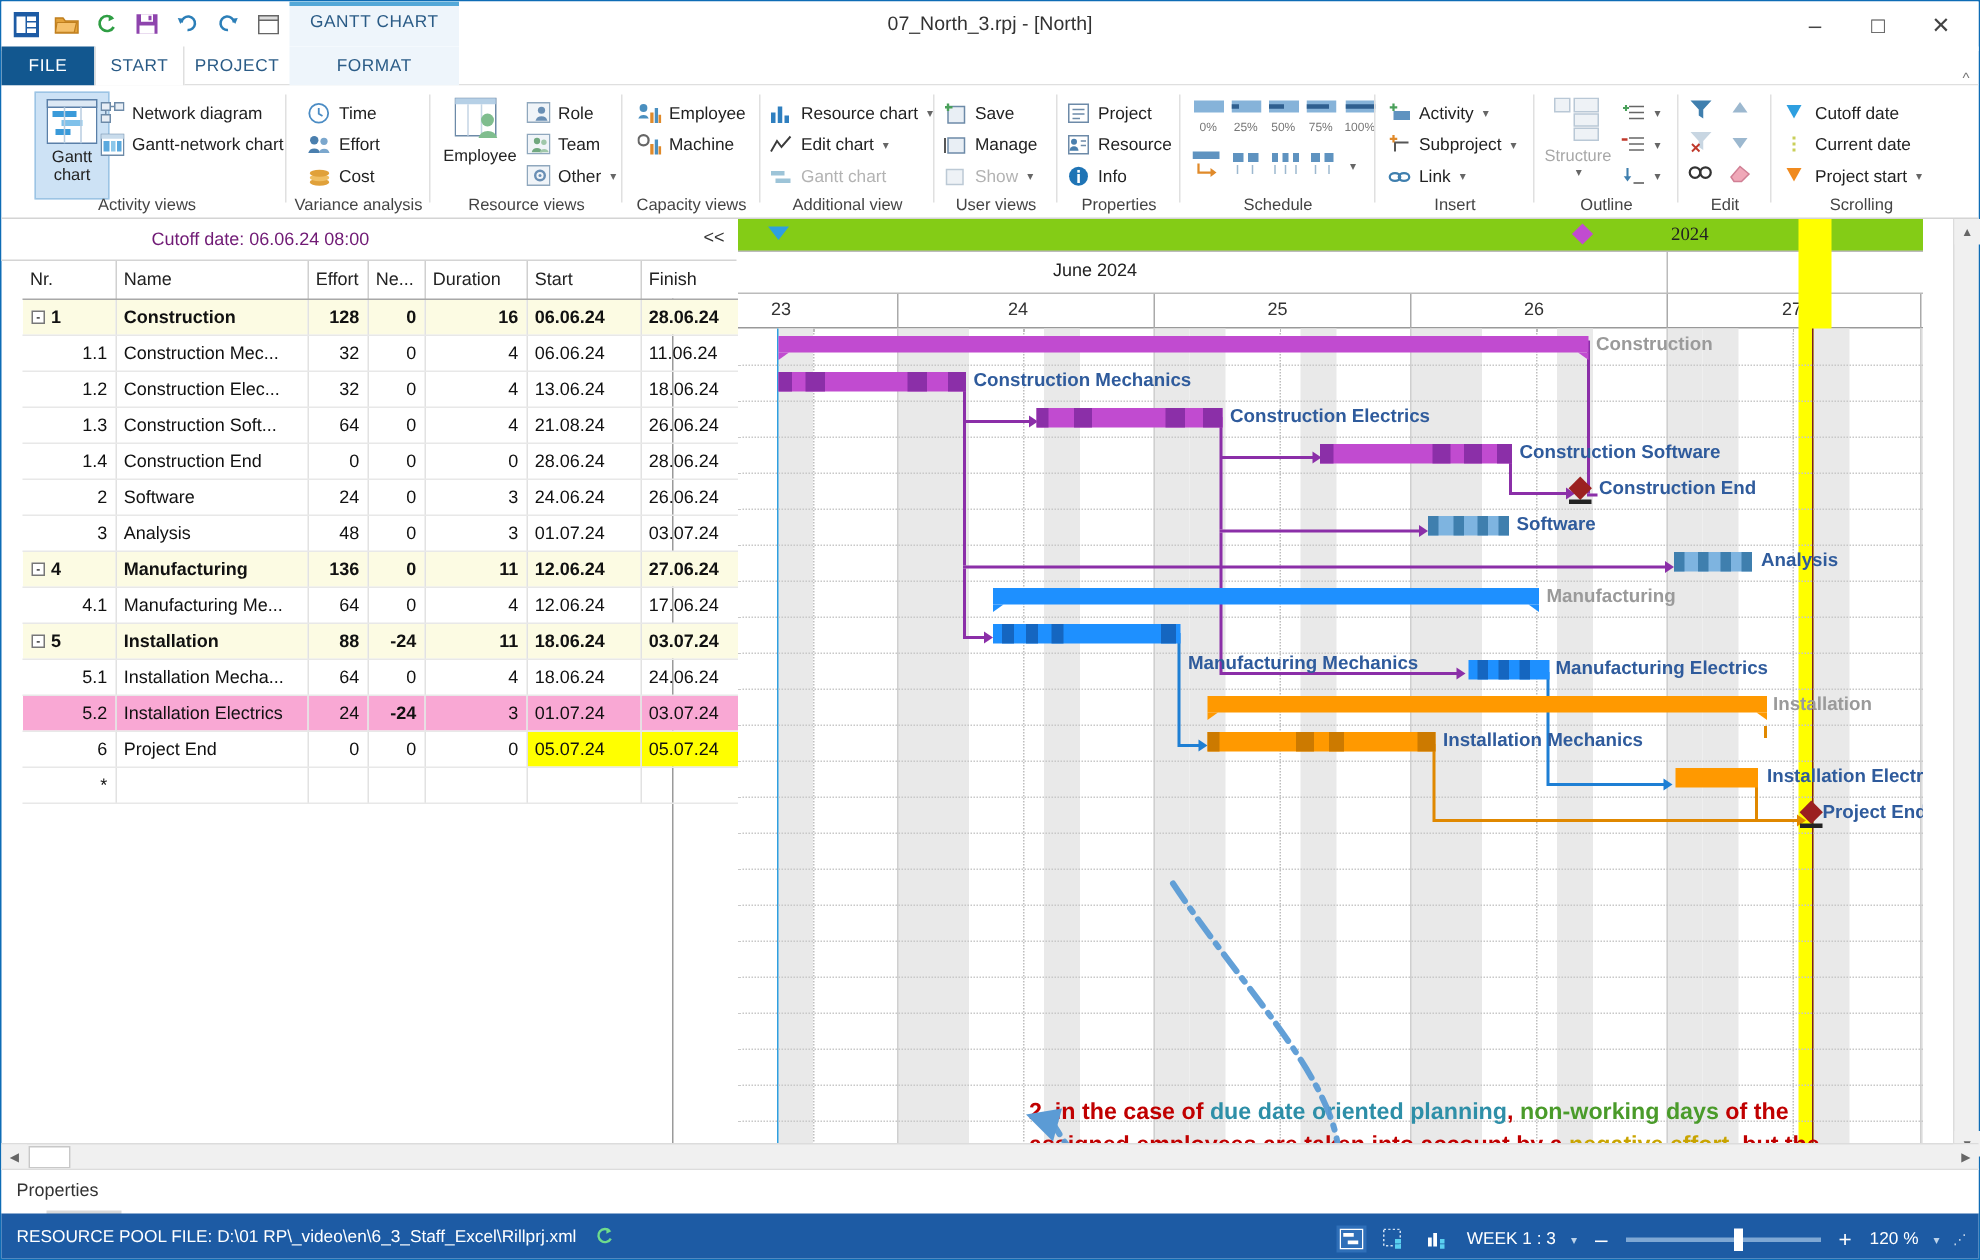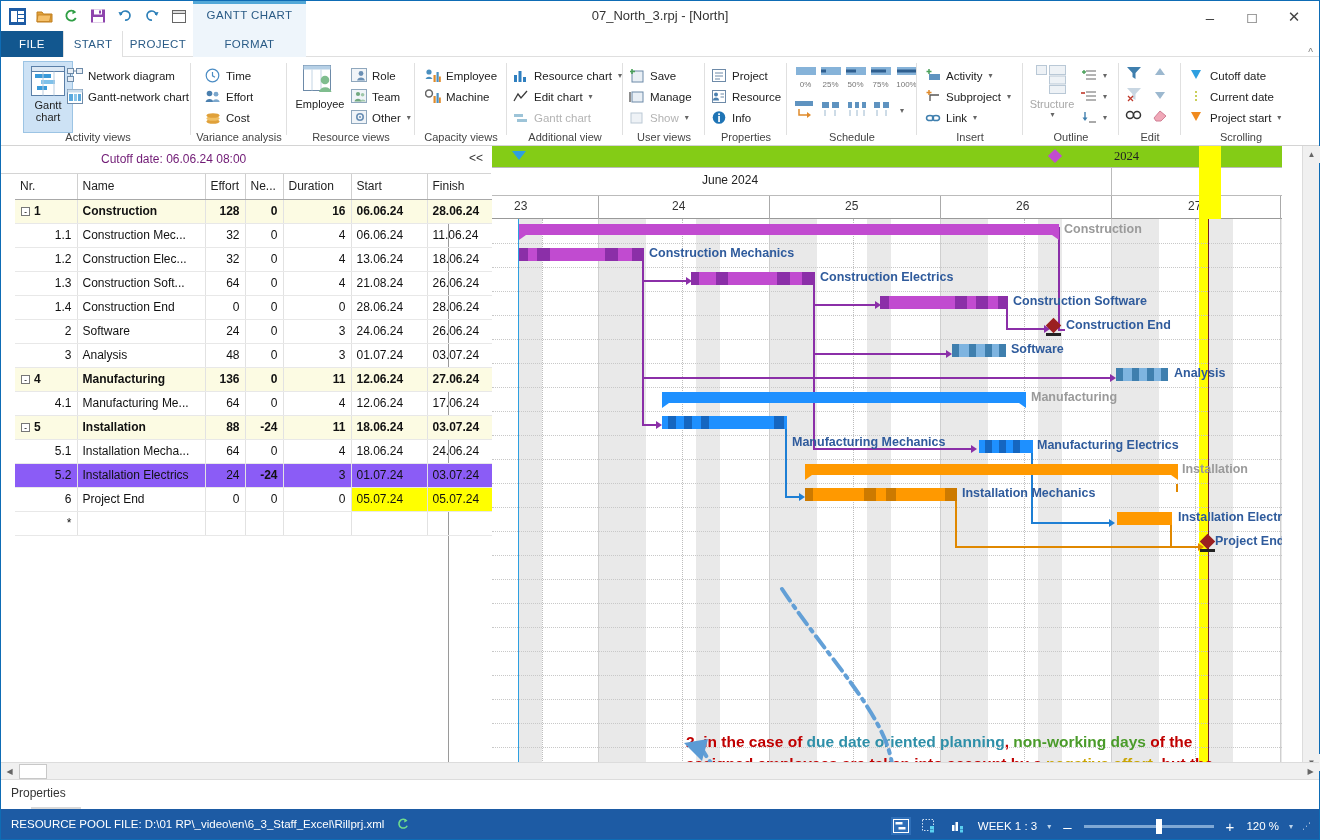--- a/index.html
+++ b/index.html
@@ -59,21 +59,21 @@
                   font-size:12px; color:#111; padding:0 5px; overflow:hidden; white-space:nowrap; }
   .c-nr    { width:62px;  text-align:right; }
   .c-name  { width:128px; }
   .c-eff   { width:40px;  text-align:right; }
   .c-ne    { width:38px;  text-align:right; }
   .c-dur   { width:68px;  text-align:right; }
   .c-start { width:76px; }
   .c-fin   { width:78px; }
   th.c-eff, th.c-ne, th.c-dur { text-align:right; }
   tr.summary td { background:#fcfbe3; font-weight:bold; }
-  tr.selrow td { background:#8b5cf6; }
+  tr.selrow td { background:#f9a8d4; }
   td.neg { background:#f9cbe9; font-weight:bold; }
   td.hl  { background:#ffff00; }
   .expander { display:inline-block; width:9px; height:9px; border:1px solid #777; background:#fff;
               font-size:8px; line-height:7px; text-align:center; color:#333; margin-right:4px; vertical-align:middle; }
   .nrcell { text-align:right; padding-right:6px; }
   .nrcell.has-exp { text-align:left; padding-left:6px; }
 
   
   .gantt { position:absolute; left:491px; top:145px; width:790px; height:625px; background:#fff; overflow:hidden; }
   .gmarkrow { position:absolute; left:0; top:0; width:790px; height:22px; background:#84cc16; border-bottom:1px solid #bbb;font-family:Liberation Serif, serif; }

